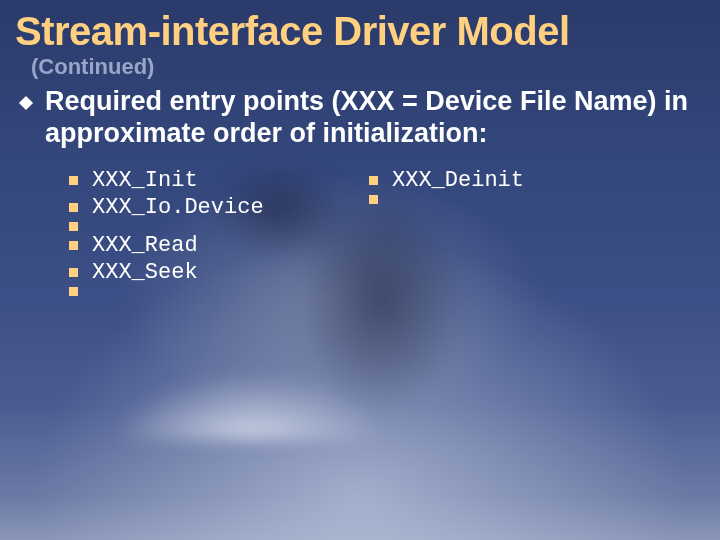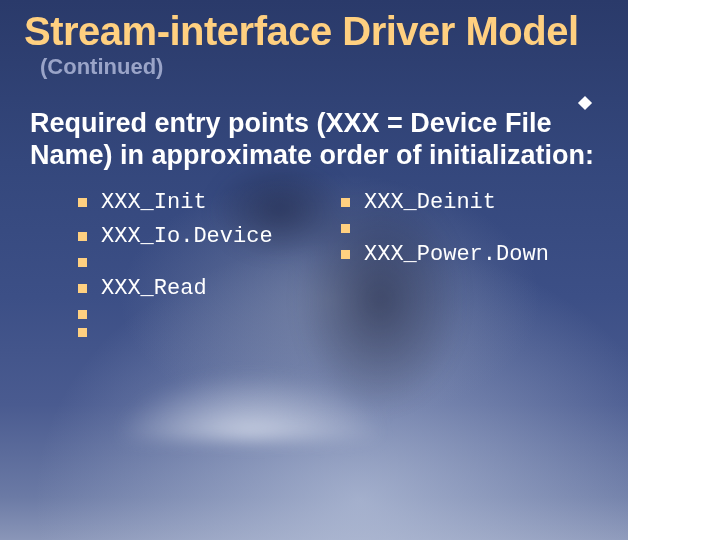--- a/index.html
+++ b/index.html
@@ -4,25 +4,25 @@
 <style>
   html, body {
     margin: 0;
     padding: 0;
     width: 720px;
     height: 540px;
     overflow: hidden;
     font-family: Tahoma, Verdana, Arial, sans-serif;
   }
   .slide {
-    width: 628px;
+    width: 720px;
     height: 540px;
     position: relative;
     box-sizing: border-box;
-    padding: 10px 24px 24px 24px;
+    padding: 10px 24px 24px 15px;
     background:
       radial-gradient(ellipse 300px 180px at 330px 300px, rgba(140,150,175,0.55), rgba(60,70,110,0) 70%),
       radial-gradient(ellipse 500px 400px at 360px 500px, rgba(200,210,230,0.6), rgba(80,90,130,0) 65%),
       linear-gradient(180deg, #2a3a6a 0%, #34477c 30%, #3c4f86 55%, #4a5b90 75%, #6b7aa5 92%, #8a96b8 100%);
     color: #fff;
   }
   .shadow-layer {
     position: absolute;
     left: 120px;
     top: 120px;
@@ -48,23 +48,22 @@
     letter-spacing: -0.5px;
   }
   .subtitle {
     font-size: 22px;
     font-weight: bold;
     color: #9aa4c8;
     margin: 2px 0 6px 16px;
   }
   .row1 {
     display: flex;
-    align-items: flex-end;
+    align-items: flex-start;
     margin-left: 6px;
-    flex-direction: column;
   }
   .diamond {
     display: inline-block;
     width: 10px;
     height: 10px;
     transform: rotate(45deg);
     background: #fff;
     margin-top: 12px;
     margin-right: 14px;
     flex: 0 0 auto;
@@ -77,21 +76,21 @@
     margin: 0;
   }
   .cols {
     display: flex;
     margin-top: 18px;
     margin-left: 54px;
   }
   .col {
     display: flex;
     flex-direction: column;
-    gap: 9px;
+    gap: 2px;
   }
   .col1 { width: 300px; }
   .col2 { width: 300px; text-align: right; }
   .item {
     display: flex;
     align-items: center;
   }
   .sq {
     width: 9px;
     height: 9px;
@@ -134,36 +133,33 @@
         </div>
         <div class="item">
           <span class="sq"></span>
         </div>
         <div class="item">
           <span class="sq"></span>
           <span class="fn">XXX_Read</span>
         </div>
         <div class="item">
           <span class="sq"></span>
+          <span class="fn">XXX_Seek</span>
         </div>
         <div class="item">
           <span class="sq"></span>
         </div>
       </div>
 
       <div class="col col2">
         <div class="item">
           <span class="sq"></span>
           <span class="fn">XXX_Deinit</span>
         </div>
         <div class="item">
           <span class="sq"></span>
         </div>
-        <div class="item">
-          <span class="sq"></span>
-          <span class="fn">XXX_Power.Down</span>
-        </div>
       </div>
 
     </div>
 
   </div>
 </div>
 
 </body></html>

